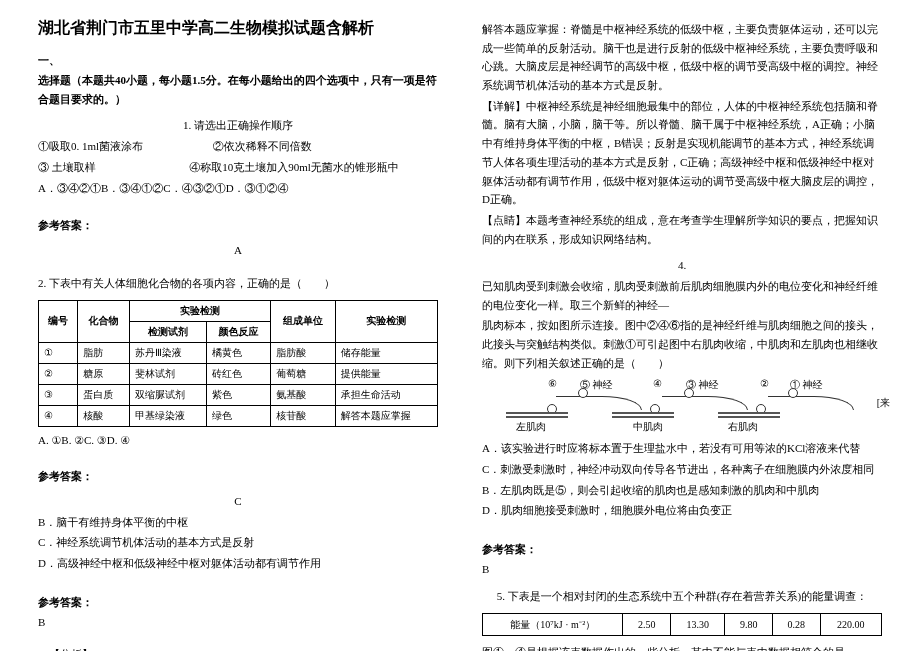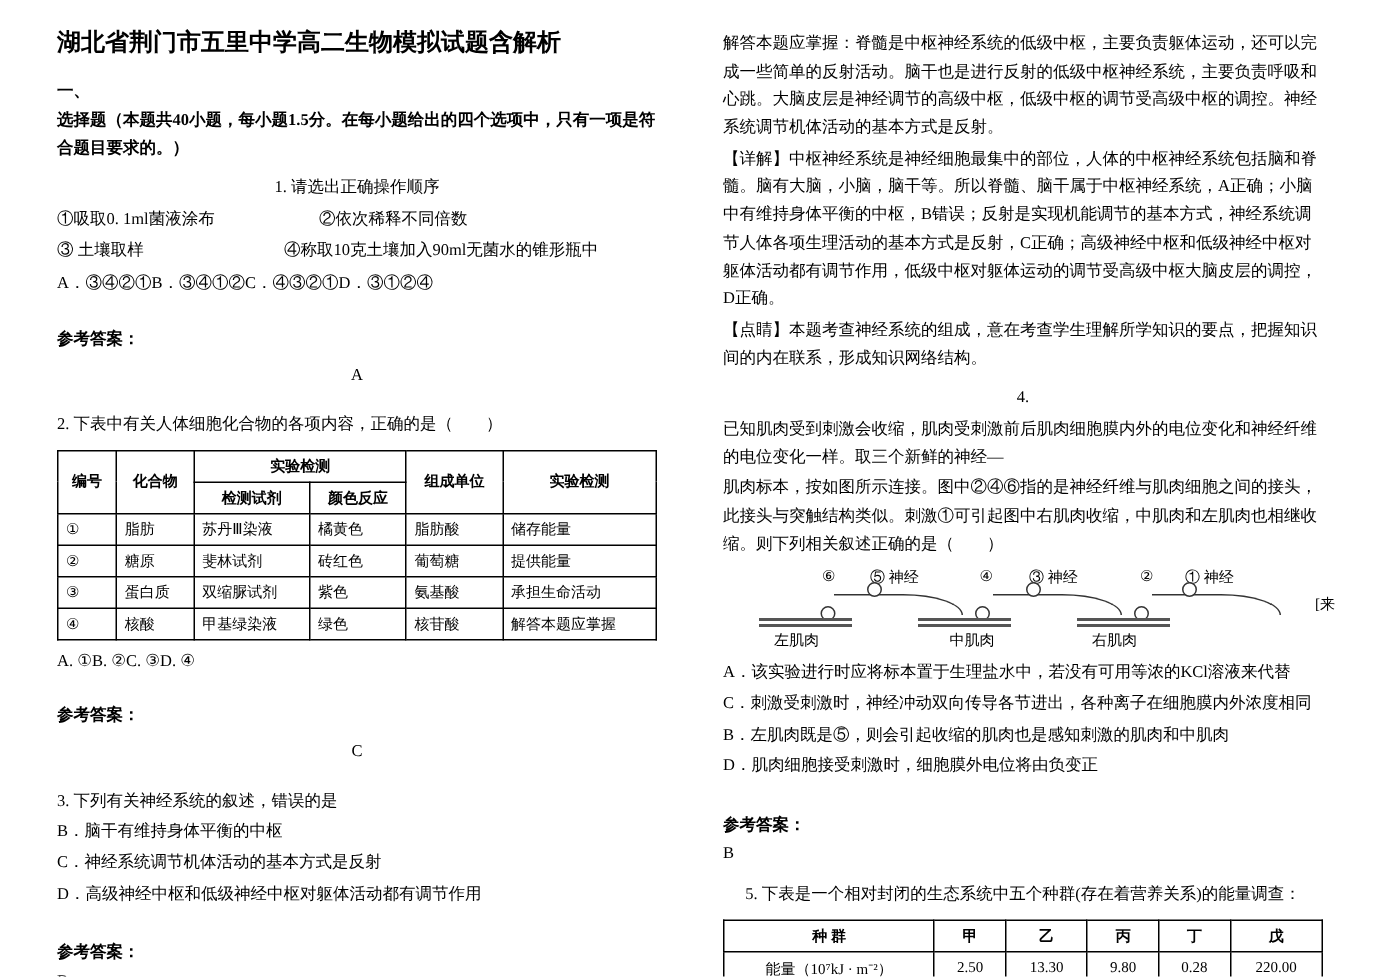--- a/index.html
+++ b/index.html
@@ -110,21 +110,20 @@
       </table>
     <div class="opts">
       <span>A. ①</span>
       <span>B. ②</span>
       <span>C. ③</span>
       <span>D. ④</span>
     </div>
     <div class="answer-label">参考答案：</div>
     <div class="para spacing2">C</div>
 
-    <div class="para spacing1">3. 下列有关神经系统的叙述，错误的是</div>
     <div class="para">B．脑干有维持身体平衡的中枢</div>
     <div class="para">C．神经系统调节机体活动的基本方式是反射</div>
     <div class="para">D．高级神经中枢和低级神经中枢对躯体活动都有调节作用</div>
     <div class="answer-label">参考答案：</div>
     <div class="para">B</div>
     <div class="para spacing1 indent">【分析】</div>
   </div>
 
   <div class="col col-right">
     <div class="para">解答本题应掌握：脊髓是中枢神经系统的低级中枢，主要负责躯体运动，还可以完成一些简单的反射活动。脑干也是进行反射的低级中枢神经系统，主要负责呼吸和心跳。大脑皮层是神经调节的高级中枢，低级中枢的调节受高级中枢的调控。神经系统调节机体活动的基本方式是反射。</div>
@@ -167,28 +166,20 @@
     <div class="para">A．该实验进行时应将标本置于生理盐水中，若没有可用等浓的KCl溶液来代替</div>
     <div class="para">C．刺激受刺激时，神经冲动双向传导各节进出，各种离子在细胞膜内外浓度相同</div>
     <div class="para">B．左肌肉既是⑤，则会引起收缩的肌肉也是感知刺激的肌肉和中肌肉</div>
     <div class="para">D．肌肉细胞接受刺激时，细胞膜外电位将由负变正</div>
     <div class="answer-label">参考答案：</div>
     <div class="para">B</div>
 
     <div class="para spacing2">5. 下表是一个相对封闭的生态系统中五个种群(存在着营养关系)的能量调查：</div>
     <table class="t2">
       <tbody>
-          <tr>
-        <th>种   群</th>
-        <th>甲</th>
-        <th>乙</th>
-        <th>丙</th>
-        <th>丁</th>
-        <th>戊</th>
-      </tr>
       <tr>
         <td>能量（10⁷kJ · m⁻²）</td>
         <td>2.50</td>
         <td>13.30</td>
         <td>9.80</td>
         <td>0.28</td>
         <td>220.00</td>
       </tr>
     </tbody>
       </table>

